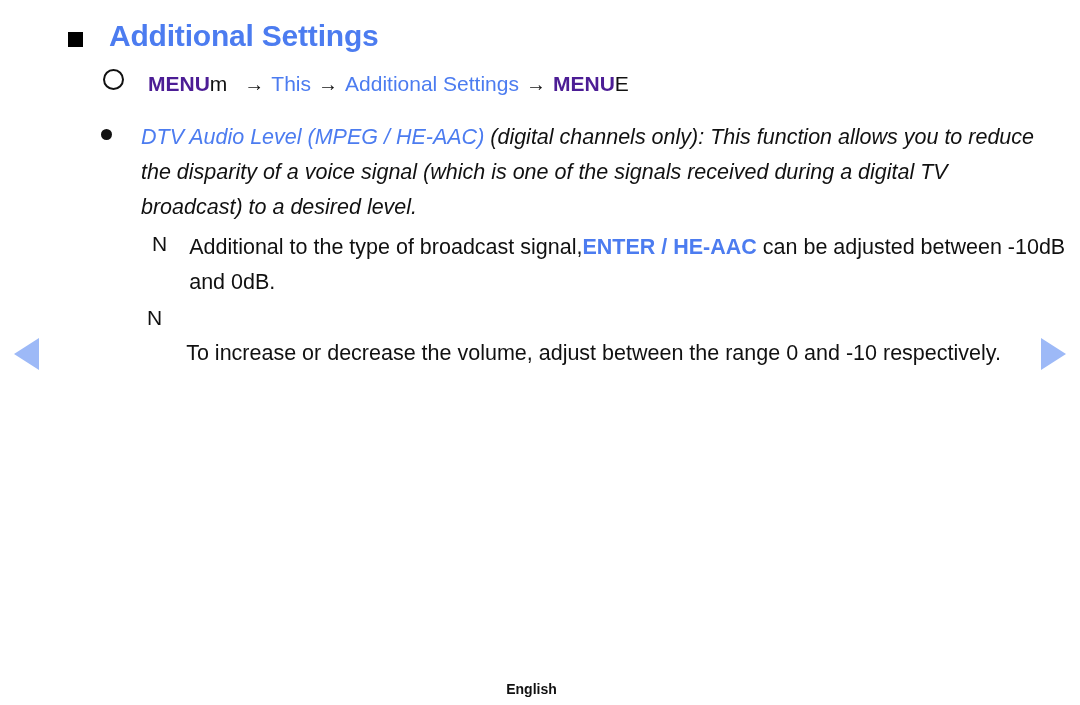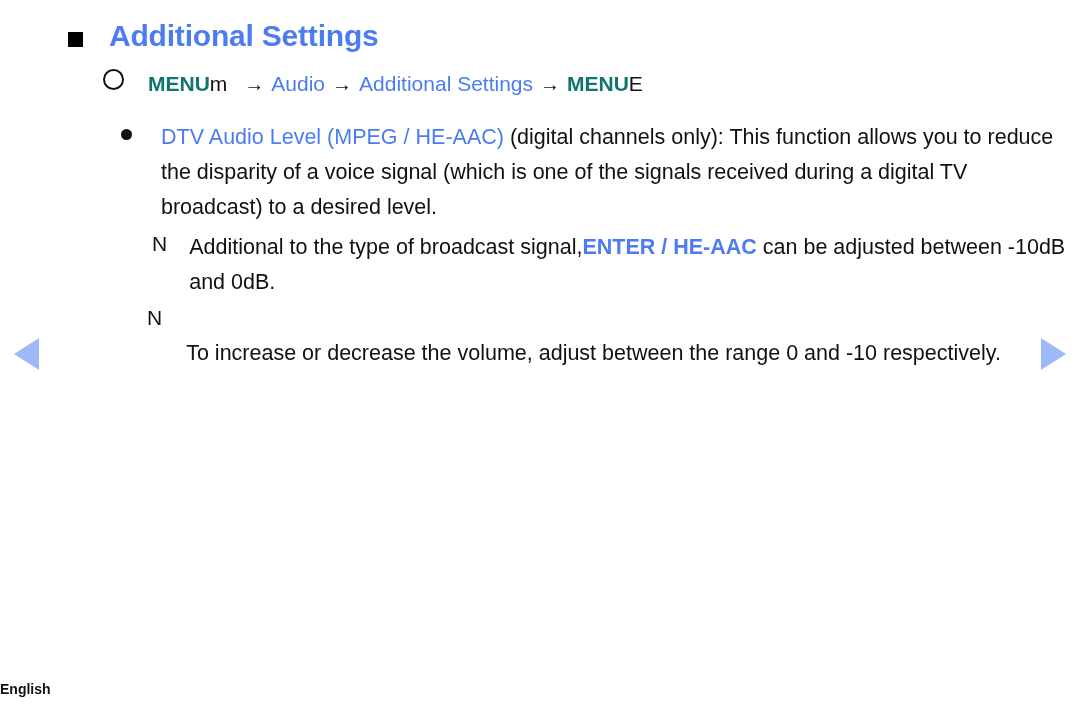--- a/index.html
+++ b/index.html
@@ -64,21 +64,21 @@
     display: inline-block;
     width: 17px;
     height: 17px;
     border: 2.4px solid #111111;
     border-radius: 50%;
     margin-right: 24px;
     position: relative;
     top: -1px;
     flex: none;
   }
-  .kw-bold { font-weight: bold; color: #0f766e; }
+  .kw-bold { font-weight: bold; color: #4c1d95; }
   .kw-reg  { font-weight: normal; color: #111111; }
   .blue    { color: #4c7cf0; }
   .blue-b  { color: #4c7cf0; font-weight: bold; }
   .arrow   { color: #111111; margin: 0 7px; font-size: 20px; }
   .sp-lg   { display:inline-block; width: 10px; }
 
   
   .bullet-block {
     position: absolute;
     display: flex;
@@ -101,23 +101,24 @@
     margin-top: 3px;
   }
   .para {
     font-size: 21.5px;
     line-height: 35px;
     color: #111111;
   }
 
   
   #block-dtv {
-    left: 121px;
+    left: 101px;
     top: 120px;
     width: 950px;
+    font-style: italic;
   }
   #block-dtv .dot-bullet { margin-right: 29px; }
   #block-dtv .para { width: 920px; }
 
   
   #block-according {
     left: 152px;
     top: 230px;
     width: 915px;
   }
@@ -154,38 +155,39 @@
     border-bottom: 16px solid transparent;
     border-left: 25px solid #9db9f7;
   }
 
   
   .footer {
     position: absolute;
     left: 0;
     right: 17px;
     top: 681px;
+    text-align: center;
     font-size: 14px;
     font-weight: bold;
     color: #111111;
   }
 </style>
 </head>
 <body>
 
 <div class="page">
 
   <div class="heading-row">
     <span class="sq-bullet"></span>
     <span class="heading-text">Additional Settings</span>
   </div>
 
   <div class="menu-row">
     <span class="circle-bullet"></span>
-    <span><span class="kw-bold">MENU</span><span class="kw-reg">m</span><span class="sp-lg"></span><span class="arrow">→</span><span class="blue">Audio</span><span class="arrow">→</span><span class="blue">Additional Settings</span><span class="arrow">→</span><span class="kw-bold">MENU</span><span class="kw-reg">E</span></span>
+    <span><span class="kw-bold">MENU</span><span class="kw-reg">m</span><span class="sp-lg"></span><span class="arrow">→</span><span class="blue">This</span><span class="arrow">→</span><span class="blue">Additional Settings</span><span class="arrow">→</span><span class="kw-bold">MENU</span><span class="kw-reg">E</span></span>
   </div>
 
   <div class="bullet-block" id="block-dtv">
     <span class="dot-bullet"></span>
     <div class="para"><span class="blue">DTV Audio Level (MPEG / HE-AAC)</span><span> (digital channels only): This function allows you to reduce the disparity of a voice signal (which is one of the signals received during a digital TV broadcast) to a desired level.</span></div>
   </div>
 
   <div class="bullet-block" id="block-according">
     <span class="n-bullet">N</span>
     <div class="para"><span>Additional to the type of broadcast signal,</span><span class="blue-b">ENTER / HE-AAC</span><span> can be adjusted between -10dB and 0dB.</span></div>

